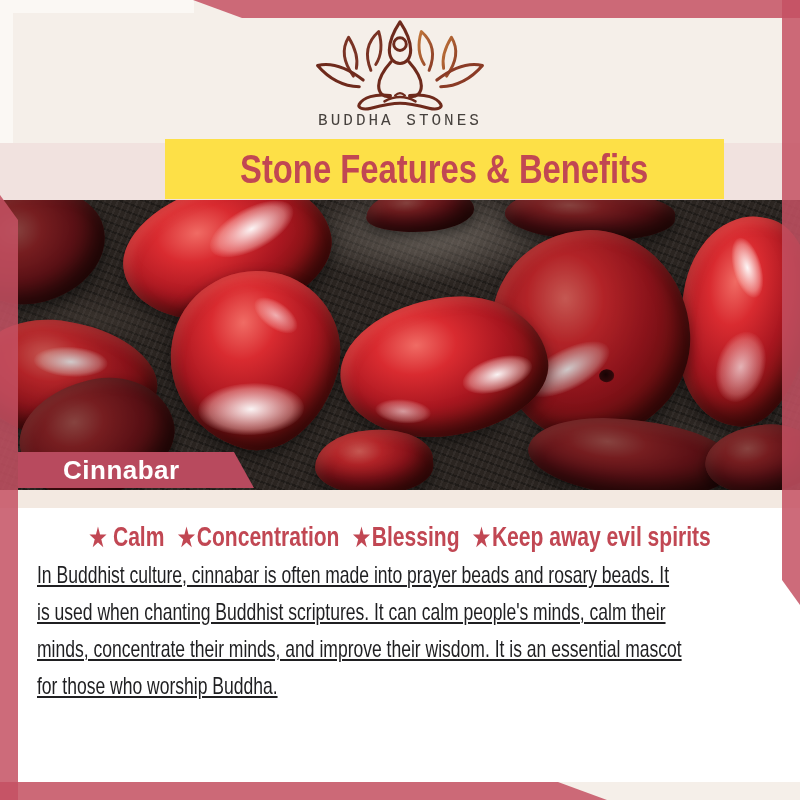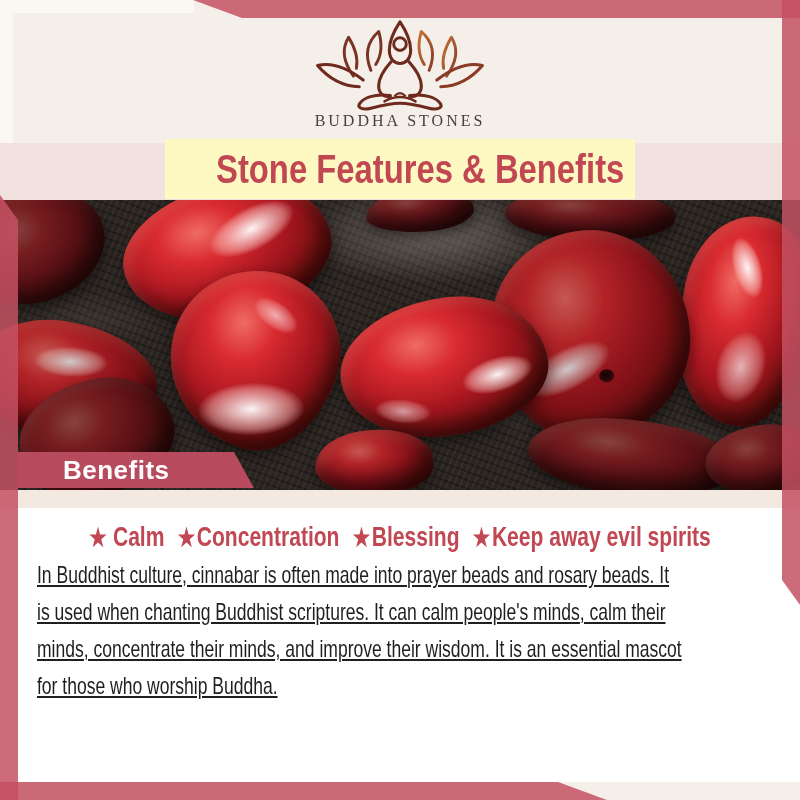--- a/index.html
+++ b/index.html
@@ -4,24 +4,24 @@
 <style>
   html,body{margin:0;padding:0;background:#888;}
   .page{position:relative;width:800px;height:800px;overflow:hidden;background:#ffffff;
         font-family:"Liberation Sans", sans-serif;}
   
   .sec-top{position:absolute;left:0;top:0;width:800px;height:200px;background:var(--cream,#f5efe9);}
   .edge-left{position:absolute;left:0;top:0;width:13px;height:196px;background:#fbf8f4;}
   .edge-top{position:absolute;left:0;top:0;width:194px;height:13px;background:#fbf8f4;}
   .logo-svg{position:absolute;left:300px;top:16px;width:200px;height:97px;}
   .brand-text{position:absolute;left:0;top:112px;width:800px;text-align:center;
-      font-family:Liberation Serif, serif;font-size:16px;letter-spacing:3px;color:#46413d;}
+      font-family:Liberation Mono, monospace;font-size:16px;letter-spacing:3px;color:#46413d;}
   .title-band{position:absolute;left:0;top:143px;width:800px;height:57px;background:#f1e2df;}
-  .title-box{position:absolute;left:165px;top:139px;width:470px;height:60px;background:#fef9c3;
-      display:flex;align-items:center;}
+  .title-box{position:absolute;left:165px;top:139px;width:559px;height:60px;background:#fde047;
+      display:flex;align-items:center;justify-content:center;}
   .title-text{font-weight:bold;font-size:41px;color:var(--accent,#c14753);
       transform:scaleX(.8);white-space:nowrap;}
   
   .photo{position:absolute;left:0;top:200px;width:800px;height:290px;overflow:hidden;
       background-color:#2b2521;
       background-image:
         radial-gradient(ellipse 200px 70px at 430px 35px, rgba(165,155,145,.5), transparent 70%),
         radial-gradient(ellipse 150px 55px at 505px 195px, rgba(140,130,120,.38), transparent 70%),
         radial-gradient(ellipse 160px 60px at 660px 260px, rgba(122,112,104,.32), transparent 70%),
         radial-gradient(ellipse 120px 40px at 90px 120px, rgba(90,80,72,.3), transparent 70%),
@@ -132,21 +132,21 @@
     <div class="stone mid" style="left:-28px;top:122px;width:185px;height:118px;transform:rotate(11deg);border-radius:48% 52% 50% 50%/55% 45% 52% 48%">
       <span class="glint" style="left:58px;top:24px;width:74px;height:30px;--r:-8deg"></span>
     </div>
     <div class="stone dark" style="left:20px;top:180px;width:155px;height:115px;transform:rotate(-15deg);border-radius:52% 48% 55% 45%/45% 55% 48% 52%"></div>
     <div class="stone mid" style="left:315px;top:230px;width:118px;height:64px;transform:rotate(-3deg);border-radius:50% 50% 45% 55%/58% 52% 42% 48%"></div>
     <div class="stone dark" style="left:528px;top:220px;width:205px;height:75px;transform:rotate(6deg);border-radius:48% 52% 50% 50%/55% 45% 50% 50%"></div>
     <div class="stone dark" style="left:705px;top:225px;width:115px;height:68px;transform:rotate(-7deg);border-radius:52% 48% 50% 50%/50% 55% 45% 50%"></div>
   </div>
 
   <div class="stone-label">
-    <span>Benefits</span>
+    <span>Cinnabar</span>
   </div>
 
   <div class="cream-strip"></div>
 
   <div class="sec-content"></div>
 
   <div class="benefits">
     <span class="benefit-item">
       <span class="star">★</span>
       <span>Calm</span>

